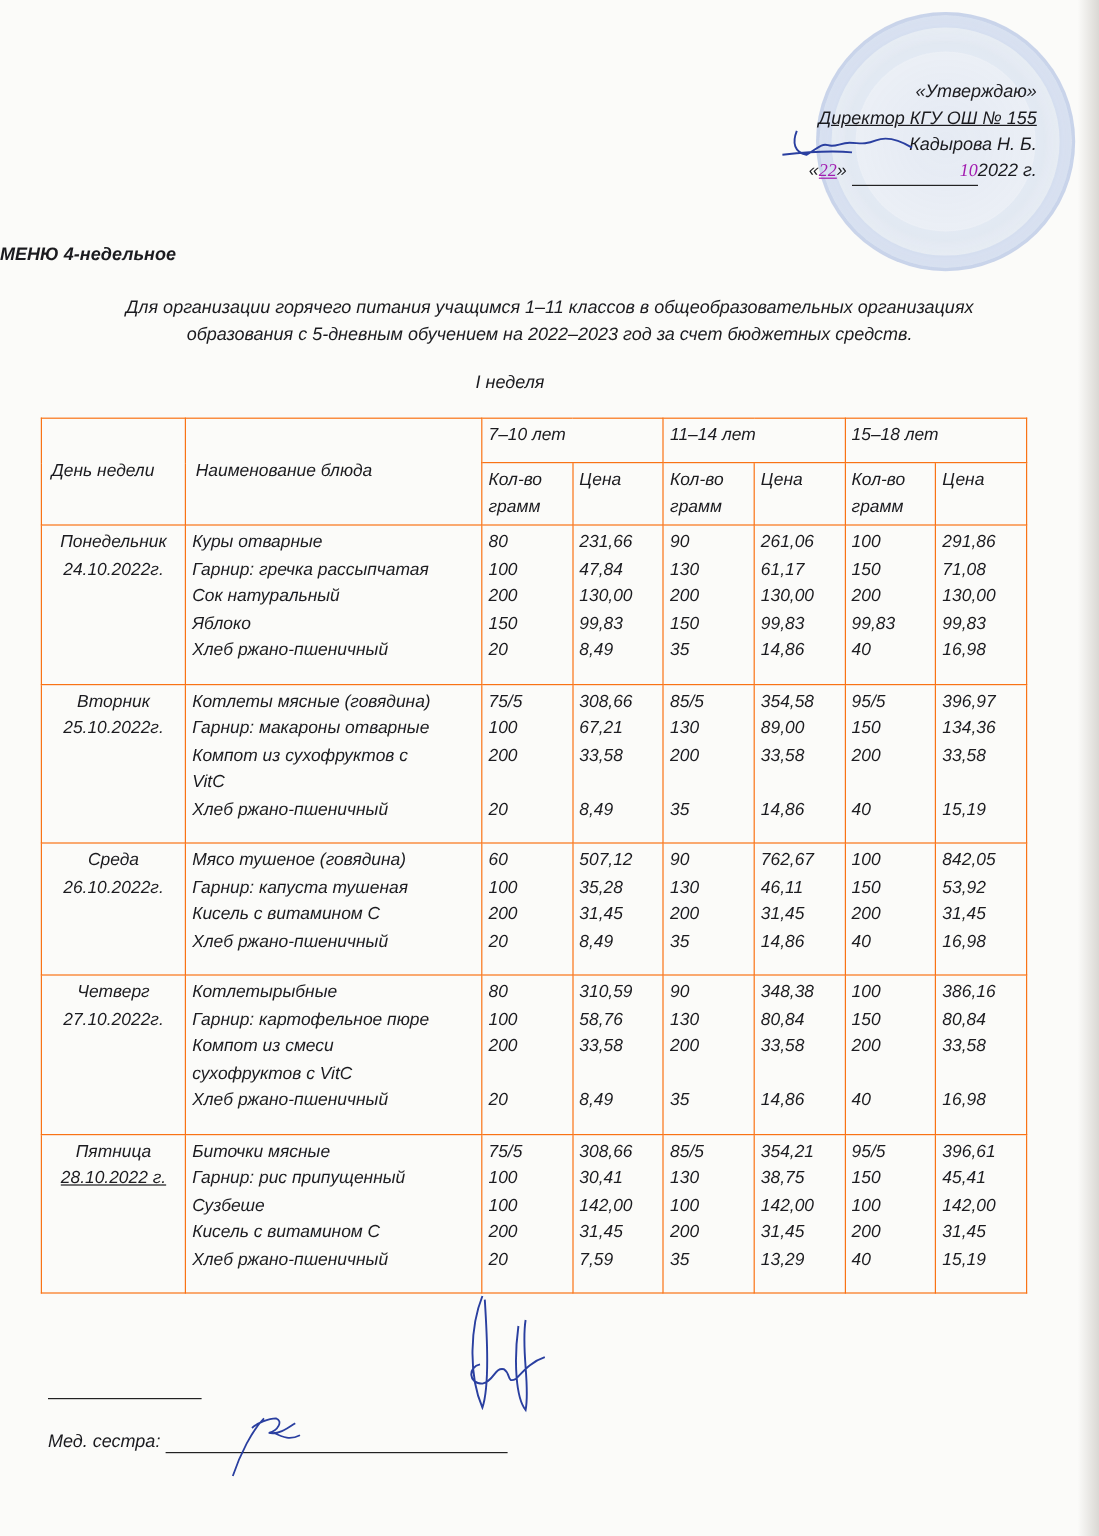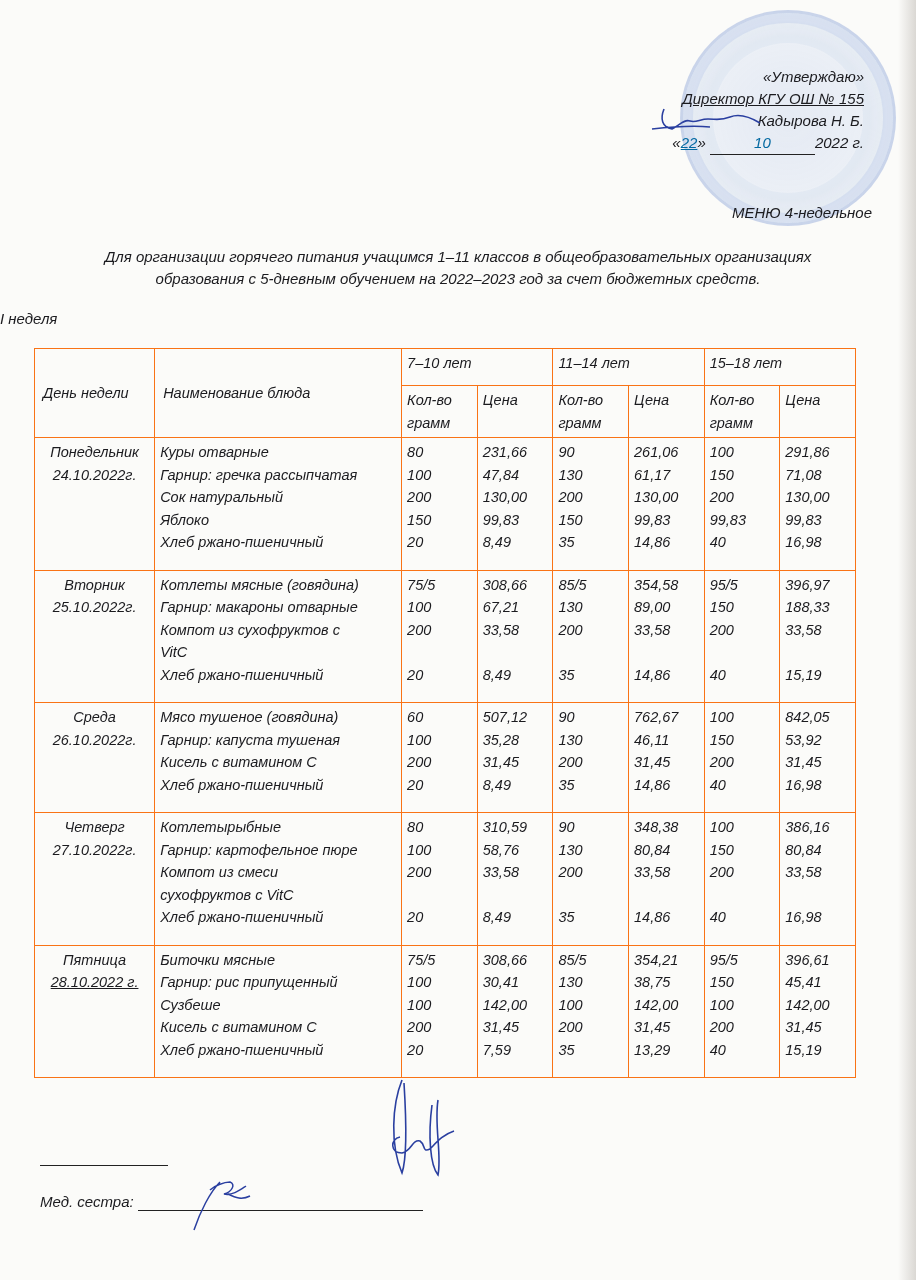--- a/index.html
+++ b/index.html
@@ -19,33 +19,33 @@
       border-radius: 50%;
       border: 3px solid rgba(120,150,210,0.35);
       box-shadow: inset 0 0 0 10px rgba(140,165,220,0.18), inset 0 0 0 30px rgba(160,180,225,0.12);
       background: radial-gradient(circle, rgba(150,175,225,0.22) 0%, rgba(160,185,230,0.16) 55%, rgba(170,190,235,0.05) 75%);
     }
     .approval {
       position: absolute; right: 52px; top: 66px; text-align: right;
       font-size: 15px; line-height: 22px;
     }
     .approval .line-u { text-decoration: underline; }
-    .approval .hand { color: #0369a1; font-family: Liberation Sans, sans-serif; }
+    .approval .hand { color: #a21caf; font-family: Liberation Serif, serif; }
     .sig-approval {
       position: absolute; left: 650px; top: 105px; width: 120px; height: 30px;
     }
     .title {
-      position: absolute; left: 0; width: 872px; top: 204px; text-align: right; font-size: 15px;
+      position: absolute; left: 0; width: 872px; top: 204px; text-align: left; font-size: 15px; font-weight: bold;
     }
     .subtitle {
       position: absolute; left: 60px; width: 796px; top: 246px; text-align: center;
       font-size: 15px; line-height: 22px;
     }
     .week {
-      position: absolute; left: 0; width: 850px; top: 310px; font-size: 15px;
+      position: absolute; left: 0; width: 850px; top: 310px; text-align: center; font-size: 15px;
     }
     table.menu {
       position: absolute; left: 34px; top: 348px; width: 822px;
       border-collapse: collapse; font-size: 14.5px;
     }
     table.menu td, table.menu th {
       border: 1px solid #f97316; vertical-align: top; font-weight: normal;
       text-align: left; padding: 3px 5px; line-height: 22.5px;
     }
     table.menu th.hd-main { vertical-align: middle; padding-left: 8px; }
@@ -69,21 +69,21 @@
 
 <div class="edge-shade"></div>
 <div class="stamp"></div>
 
 <div class="approval">
   <div>«Утверждаю»</div>
   <div class="line-u">Директор КГУ ОШ № 155</div>
   <div>Кадырова Н. Б.</div>
   <div>
     «<span class="hand line-u">22</span>»
-    <span class="uline" style="width:105px;text-align:center;"><span class="hand">10</span></span><span>2022 г.</span>
+    <span class="uline" style="width:105px;"><span class="hand">10</span></span><span>2022 г.</span>
   </div>
 </div>
 
 <svg class="sig-approval" viewBox="0 0 120 30">
   <path d="M2 24 C 20 22, 40 20, 60 22 M14 4 C 10 14, 12 22, 22 24 C 30 20, 34 14, 40 16 C 46 18, 50 14, 58 14 C 66 14, 70 16, 80 12 C 90 8, 100 12, 110 18" fill="none" stroke="#2a3fa0" stroke-width="1.6"></path>
 </svg>
 
 <div class="title">МЕНЮ 4-недельное</div>
 <div class="subtitle">
   <div>Для организации горячего питания учащимся 1–11 классов в общеобразовательных организациях</div>
@@ -226,21 +226,21 @@
         </td>
         <td>
           <span class="cell-line">95/5</span>
           <span class="cell-line">150</span>
           <span class="cell-line">200</span>
           <span class="cell-line">&nbsp;</span>
           <span class="cell-line">40</span>
         </td>
         <td>
           <span class="cell-line">396,97</span>
-          <span class="cell-line">188,33</span>
+          <span class="cell-line">134,36</span>
           <span class="cell-line">33,58</span>
           <span class="cell-line">&nbsp;</span>
           <span class="cell-line">15,19</span>
         </td>
       </tr>
       <tr class="day-row">
         <td class="day-cell">
           <span class="cell-line">Среда</span>
           <span class="cell-line">26.10.2022г.</span>
         </td>

